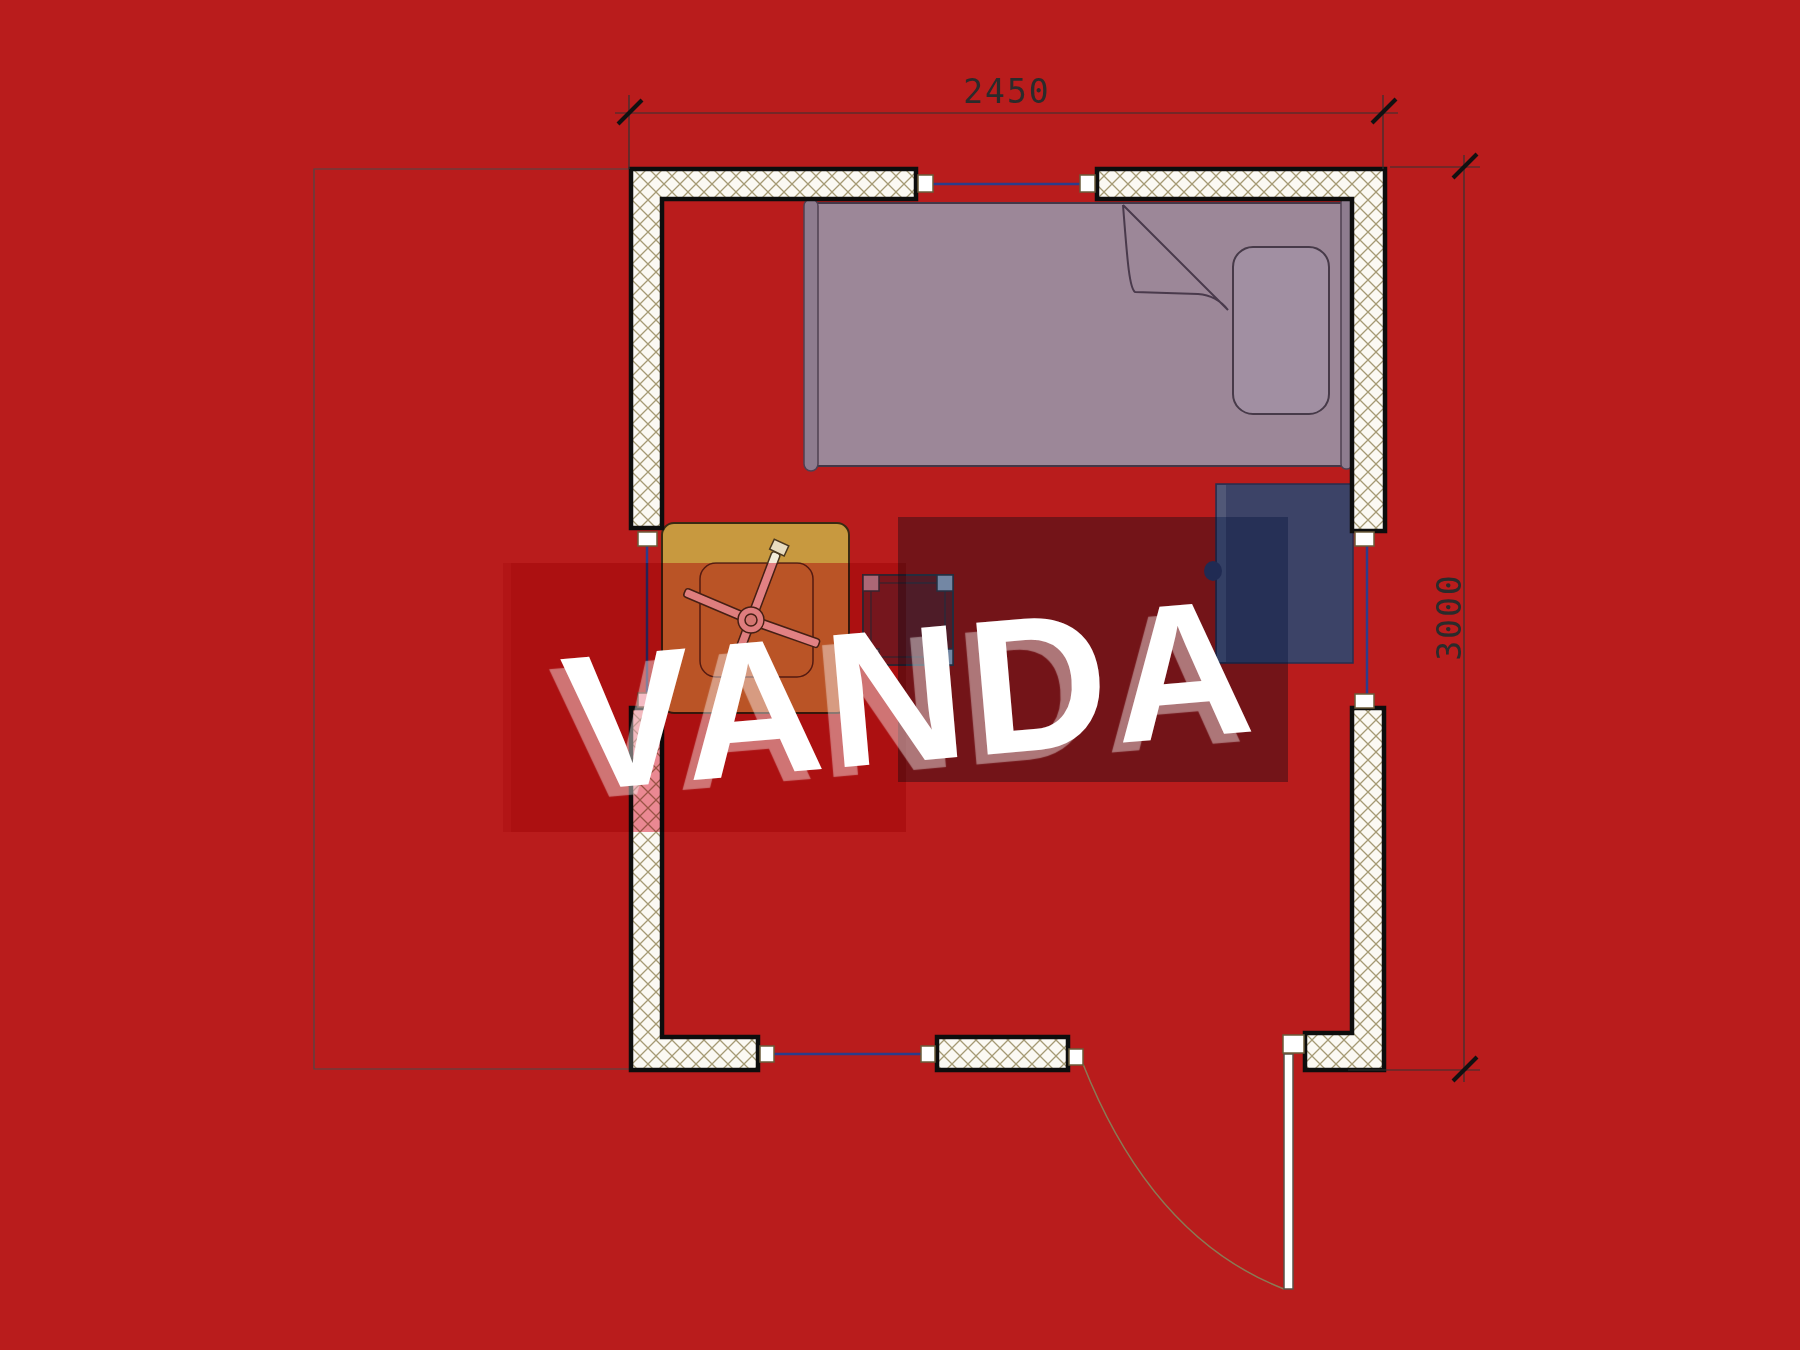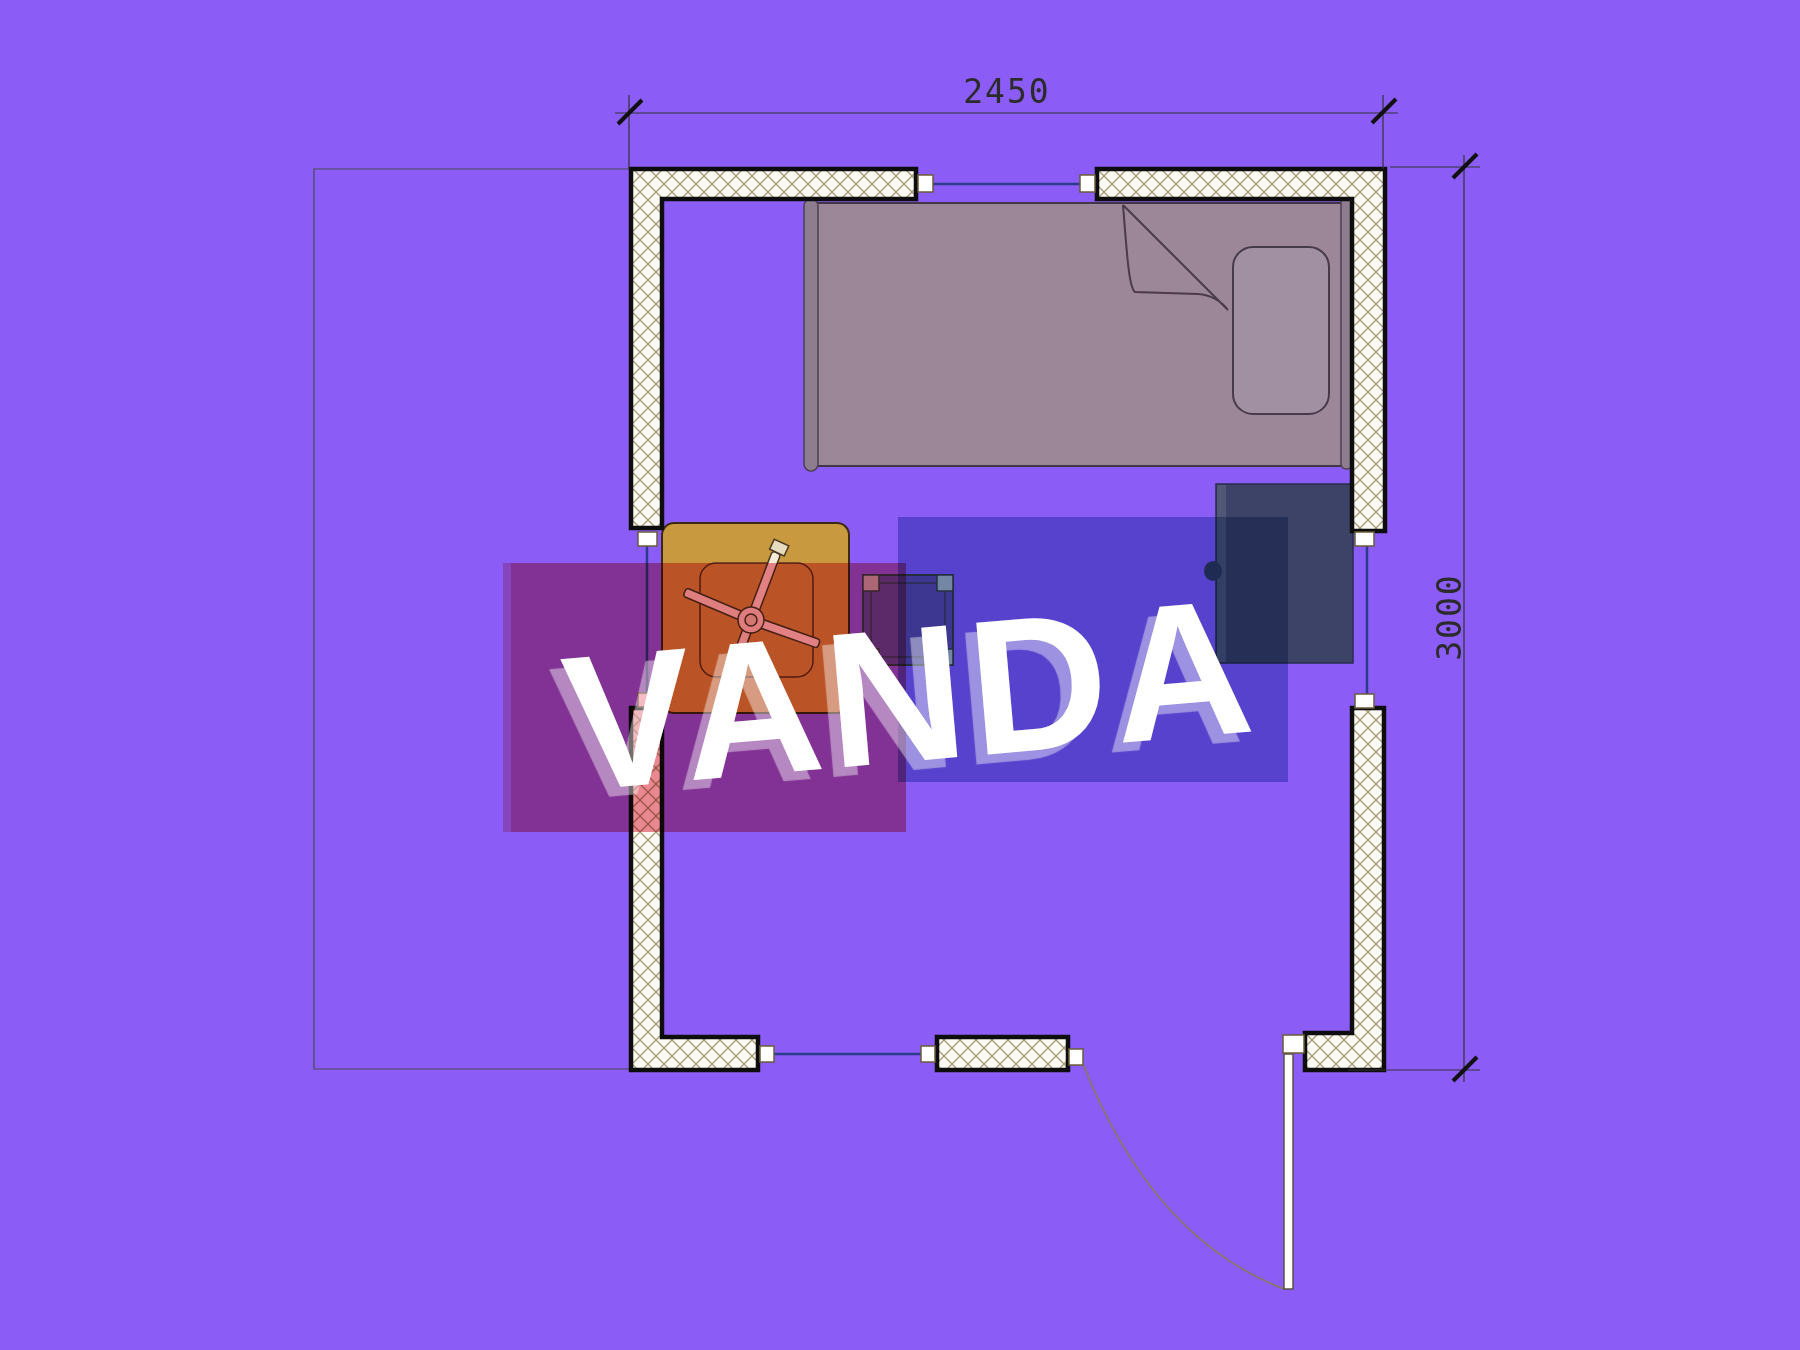--- a/index.html
+++ b/index.html
@@ -1,16 +1,16 @@
 <!DOCTYPE html>
 <html><head>
 <meta charset="utf-8">
 <style>
   html,body{margin:0;padding:0;background:#ffffff;}
-  #stage{position:relative;width:1800px;height:1350px;background:#8b5cf6;overflow:hidden;
+  #stage{position:relative;width:1800px;height:1350px;background:#b91c1c;overflow:hidden;
          font-family:"Liberation Sans",sans-serif;}
   #plan-svg{position:absolute;left:0;top:0;}
   .dim-text{font-family:"DejaVu Sans Mono",monospace;font-size:33px;fill:#2b2b2b;letter-spacing:2px;}
   .wm-rect{position:absolute;mix-blend-mode:multiply;}
   #wm-red{left:503px;top:563px;width:395px;height:269px;background:#ee8b99;border-left:8px solid #f6bcc4;}
   #wm-blue{left:898px;top:517px;width:390px;height:265px;background:#9fb6d5;}
   #wm-text{position:absolute;left:530px;top:588px;width:760px;height:212px;
            display:flex;align-items:center;justify-content:center;
            transform:rotate(-5deg);
            font-family:"Liberation Sans",sans-serif;font-weight:bold;font-size:192px;

